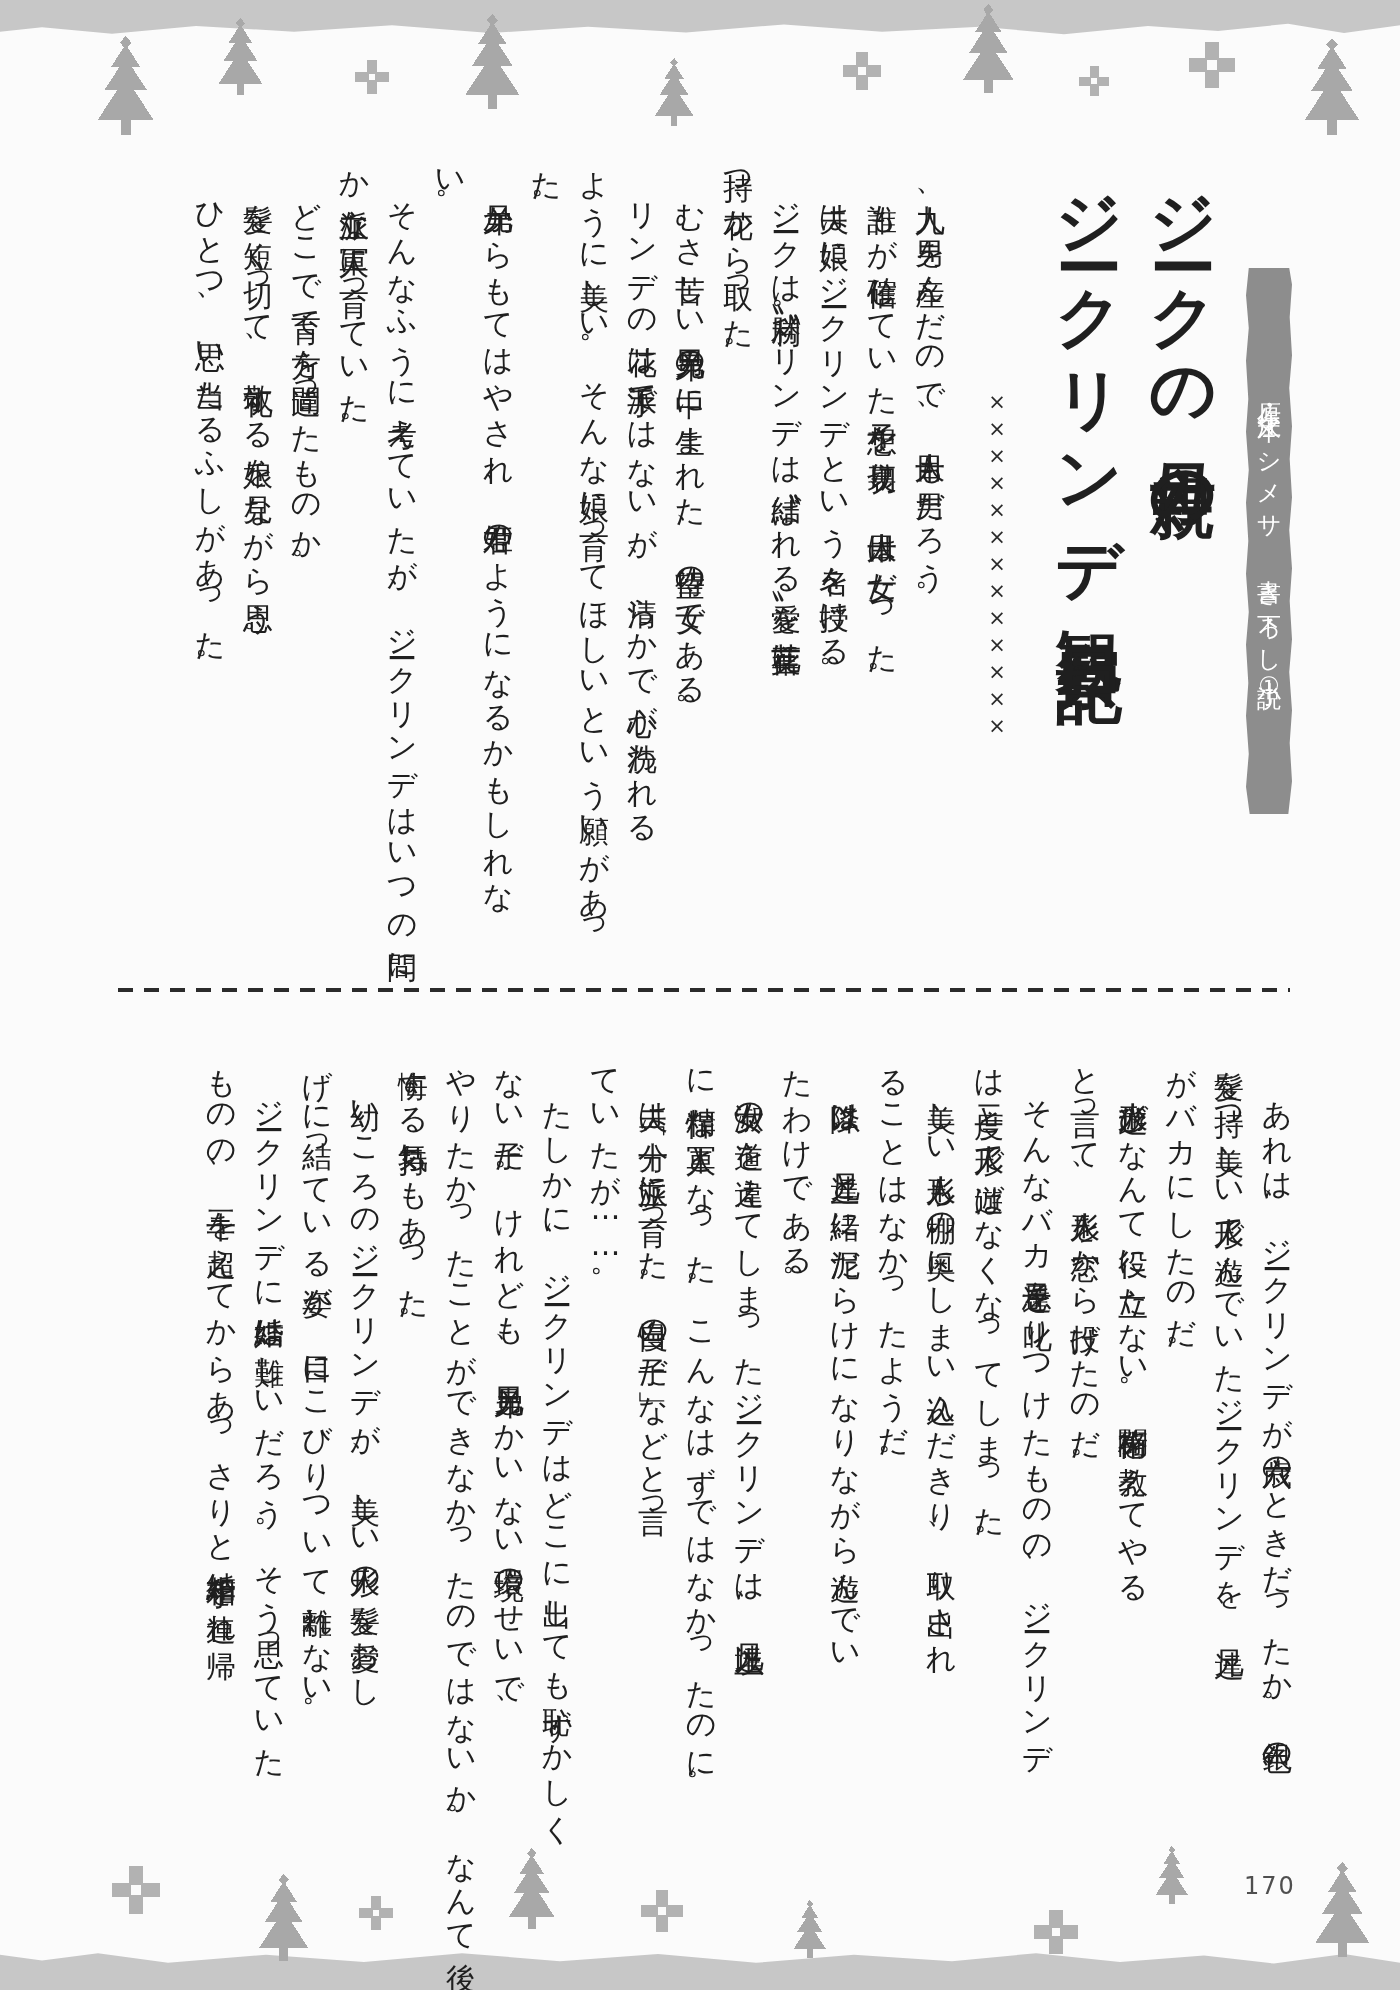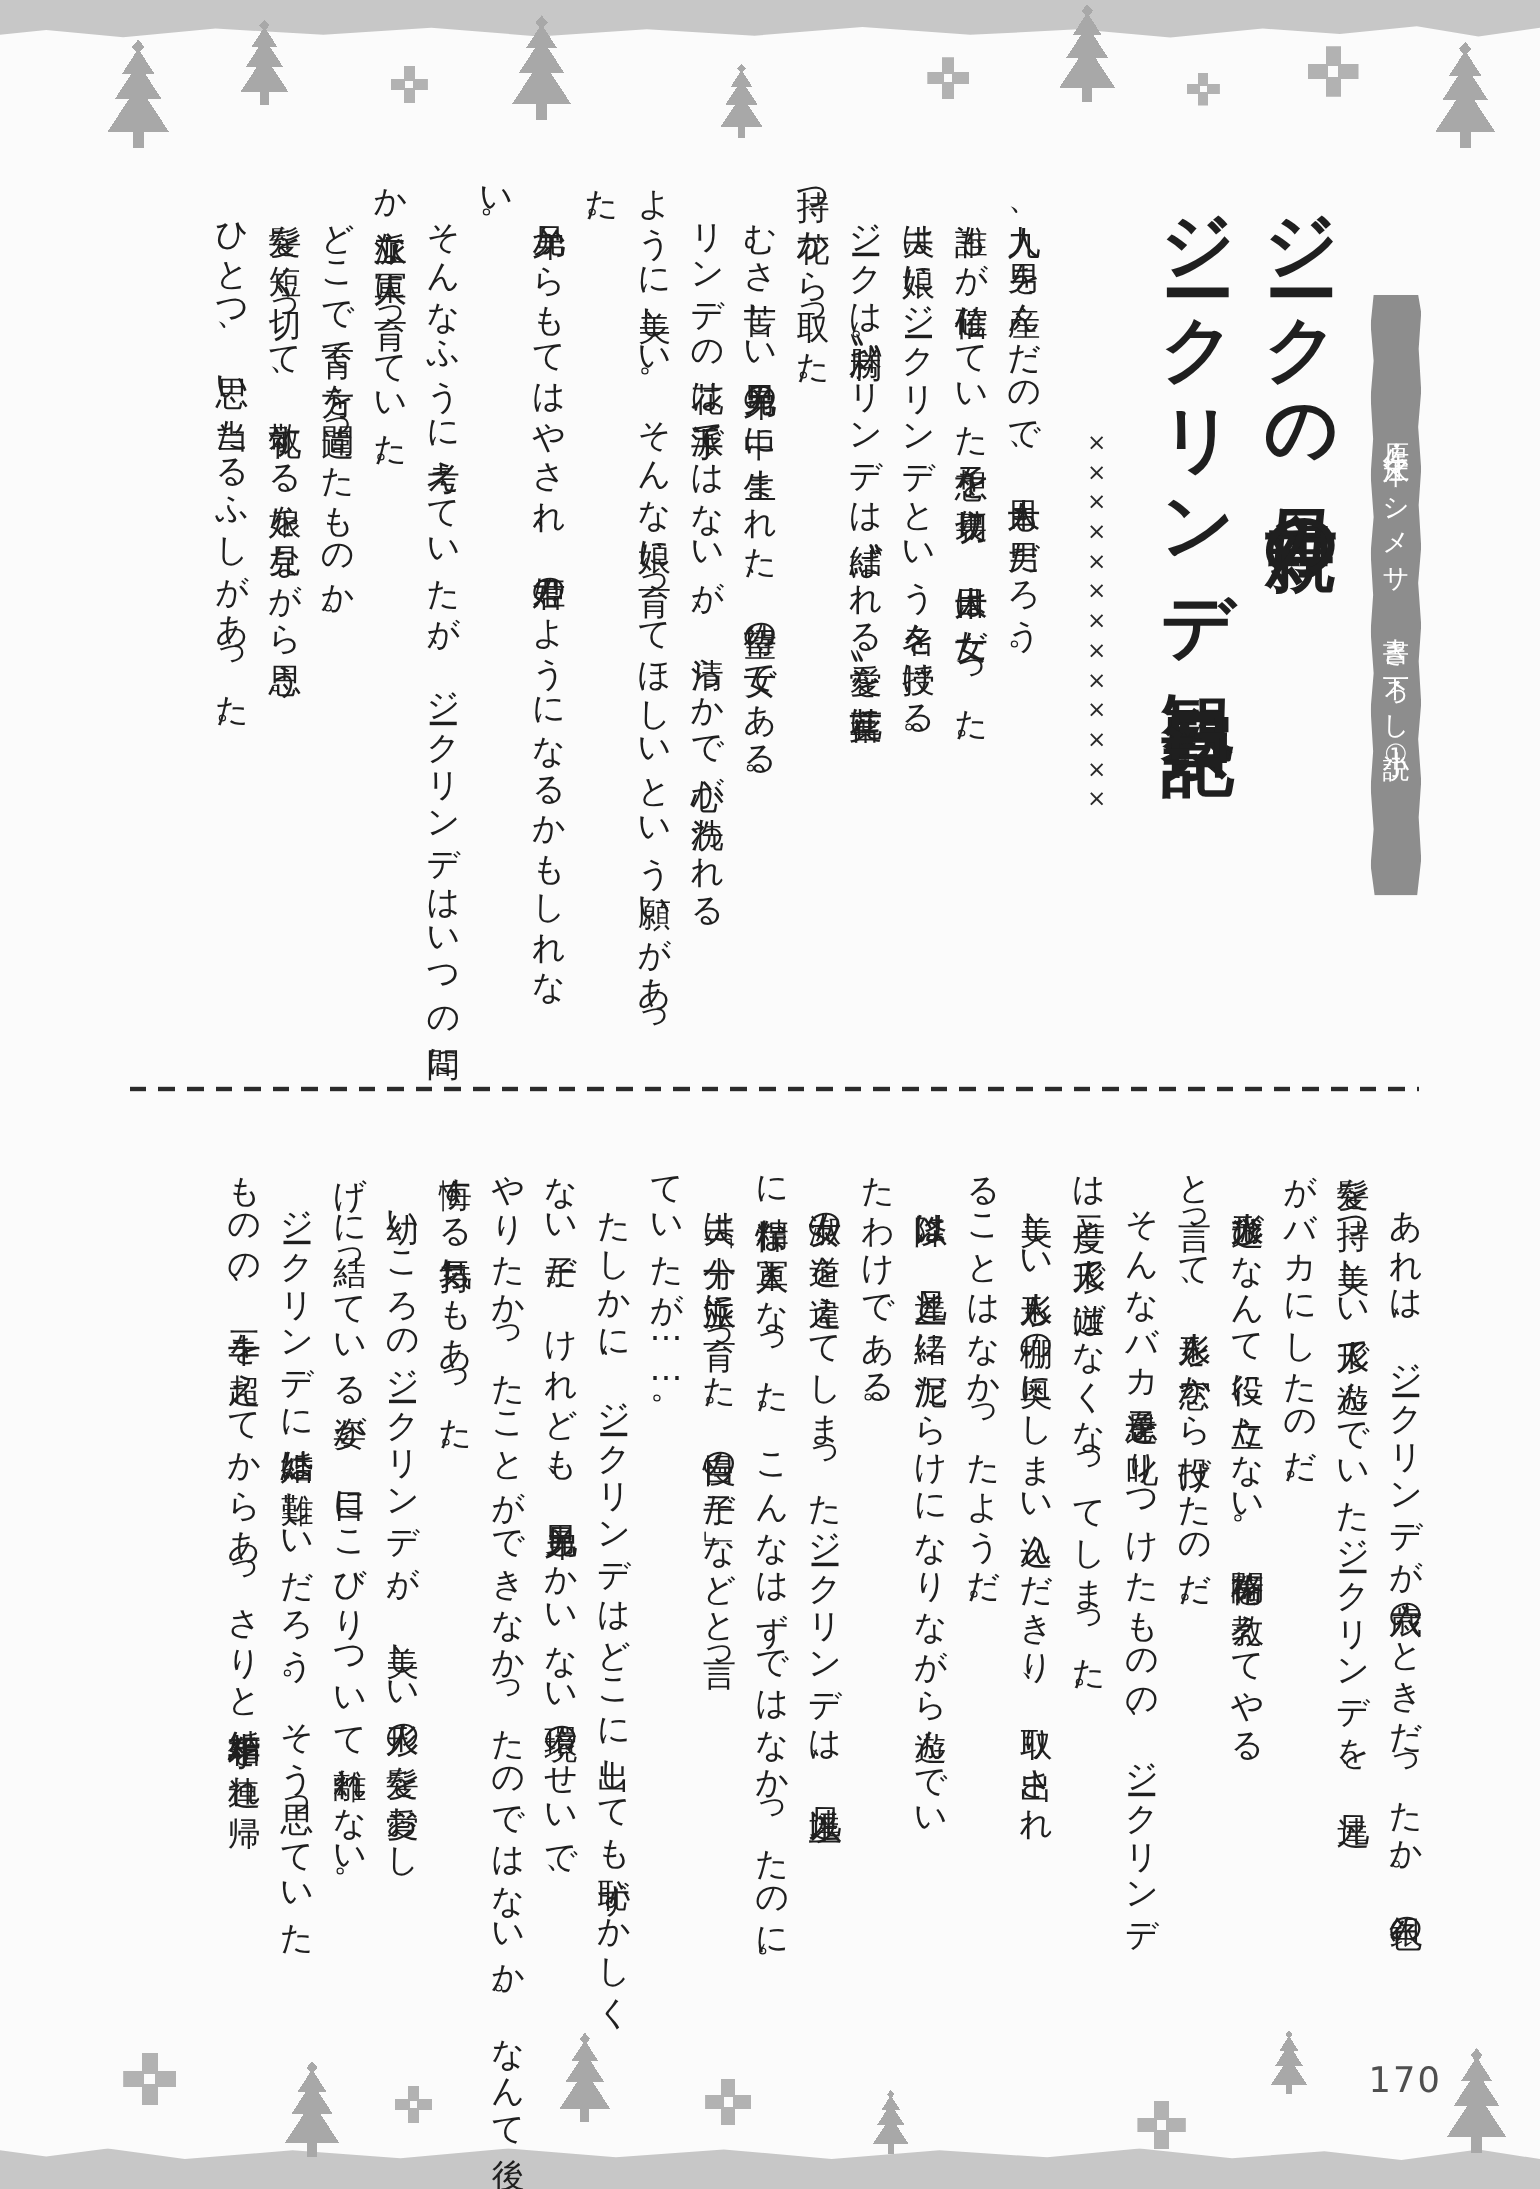--- a/index.html
+++ b/index.html
@@ -56,21 +56,21 @@
   .block-top{top:150px;right:446px;height:832px;}
   .block-bottom{top:1048px;right:99px;height:832px;}
   
   .divider{
     position:absolute;left:118px;top:988px;width:1172px;height:4px;
     background:repeating-linear-gradient(90deg,#2b2b2b 0 15px,transparent 15px 26px);
   }
   
   .pagenum{
     position:absolute;left:1244px;top:1872px;
-    font-size:32px;color:#4f4f4f;letter-spacing:2px;
+    font-size:24px;color:#4f4f4f;letter-spacing:2px;
   }
   .symbols{position:absolute;width:0;height:0;overflow:hidden;}
 </style>
 </head>
 <body>
 
 <svg class="symbols" aria-hidden="true">
   <defs>
     <g id="tree-shape" fill="currentColor" shape-rendering="crispEdges">
       <polygon points="20,0 23.5,4 20,8 16.5,4"></polygon>

